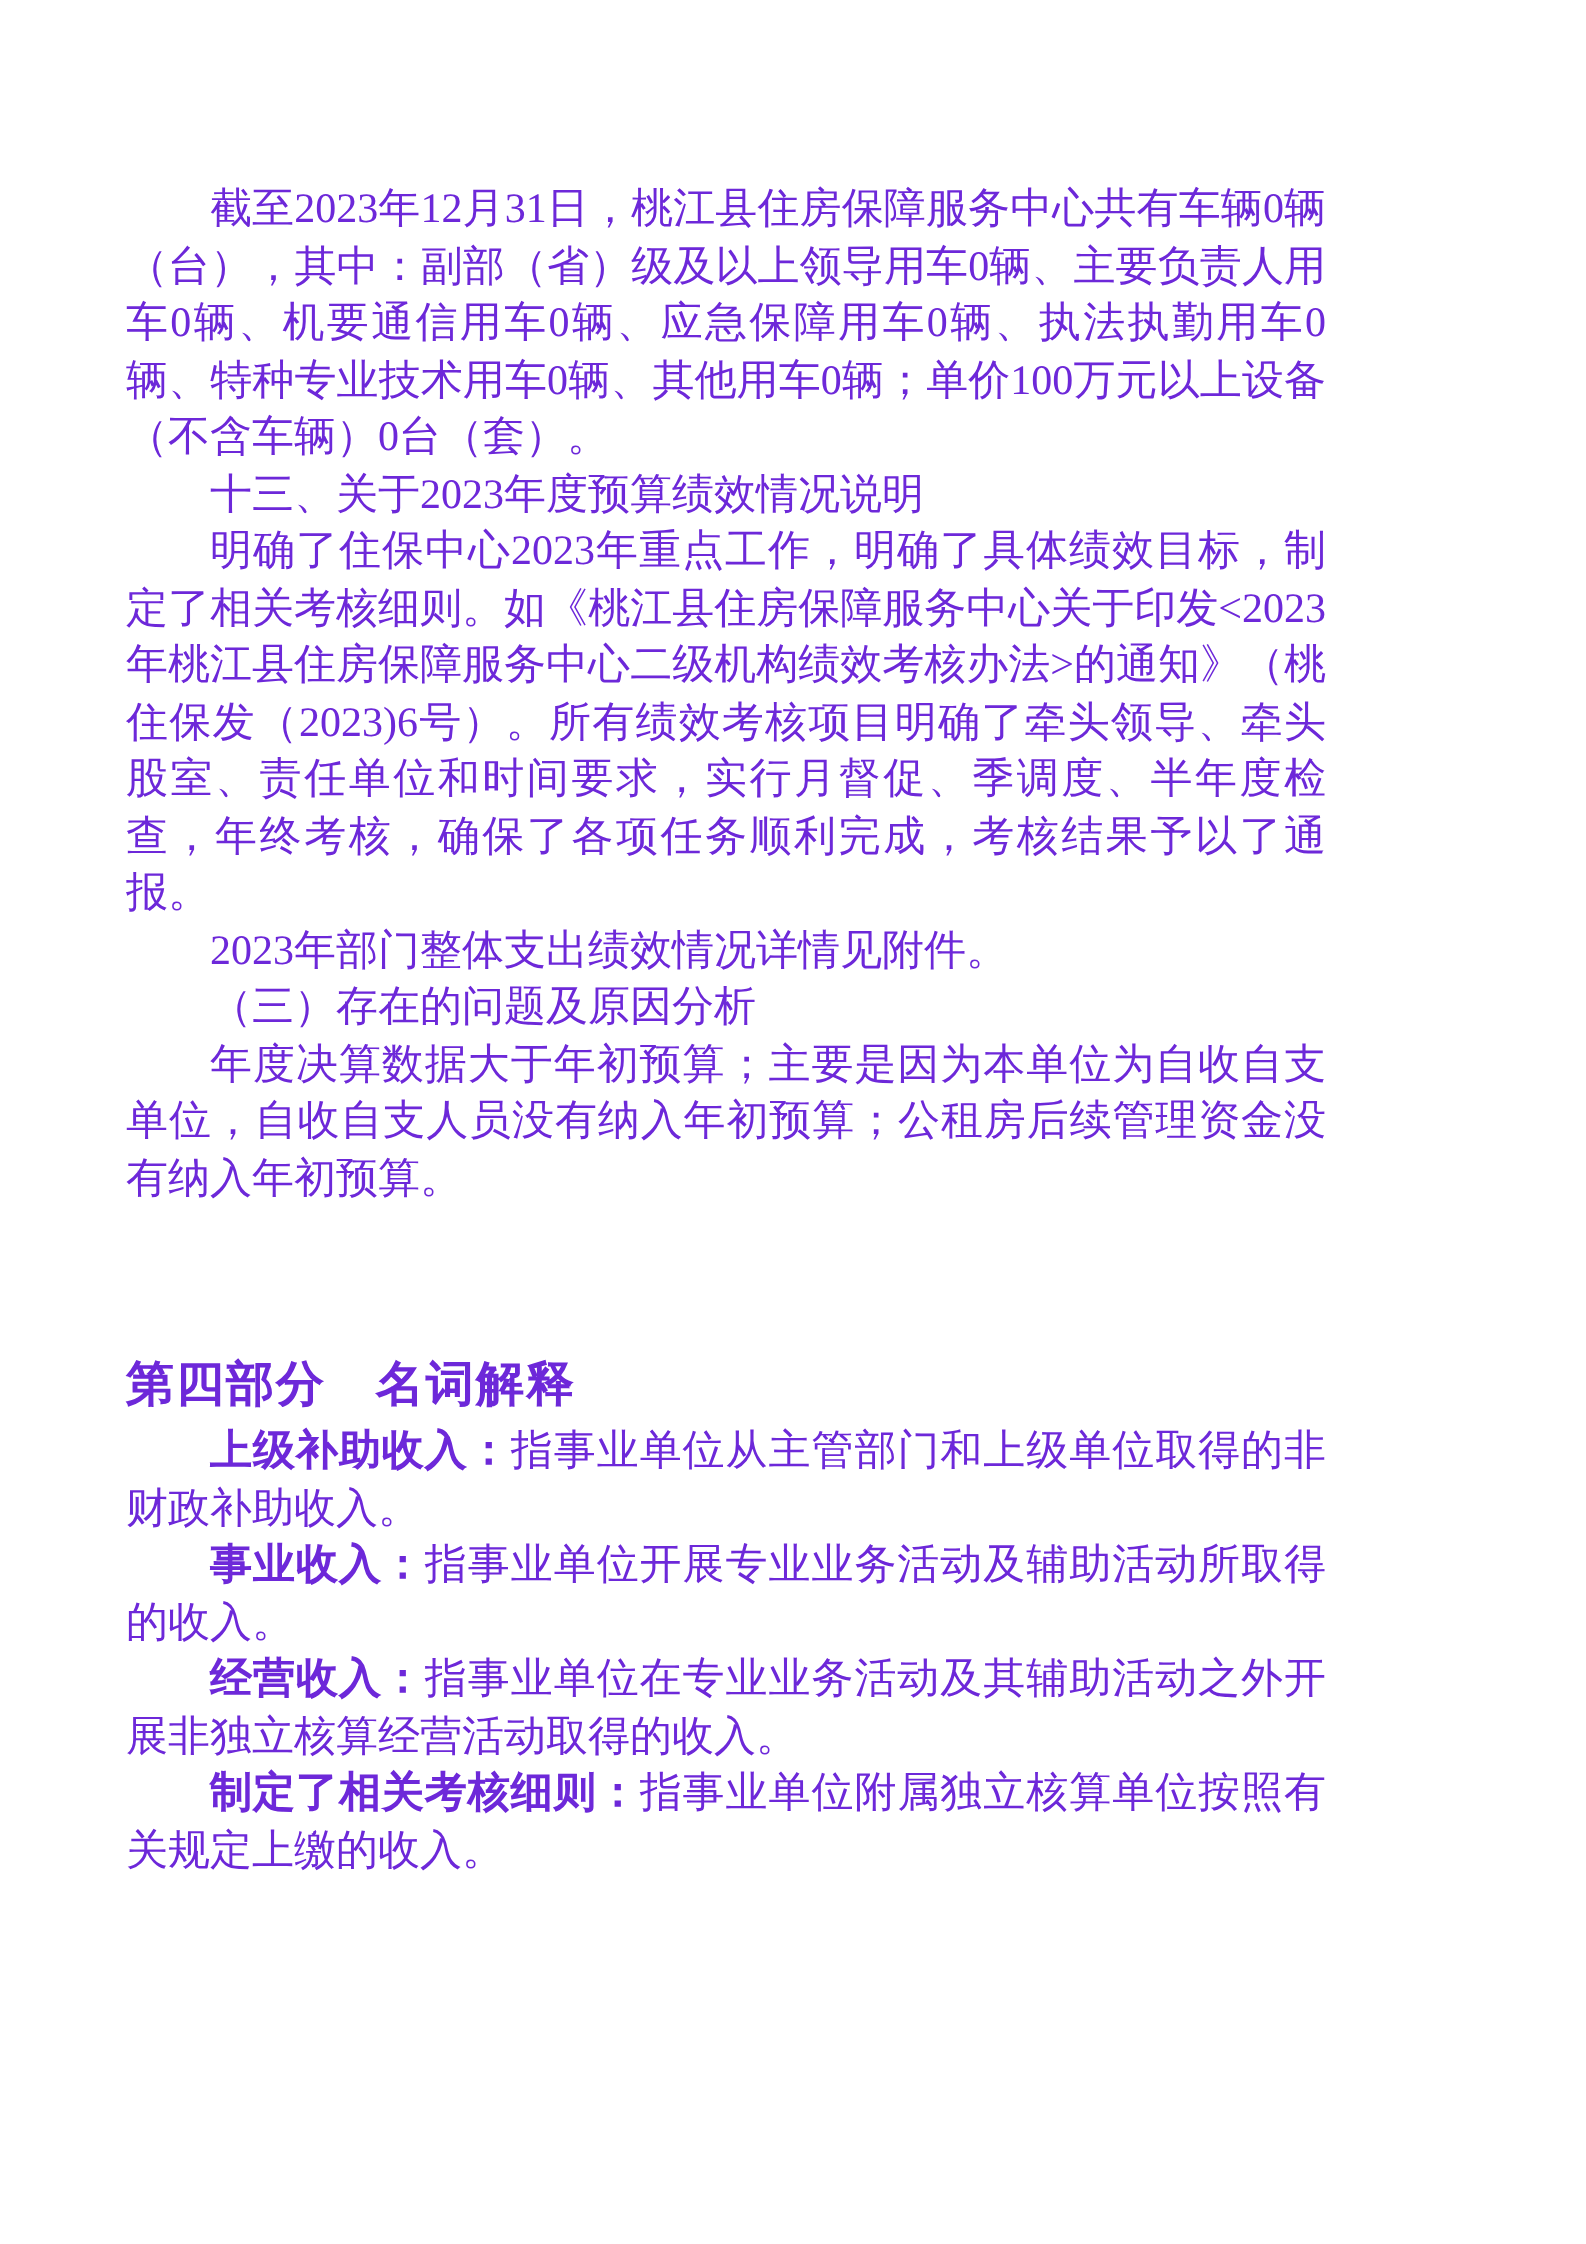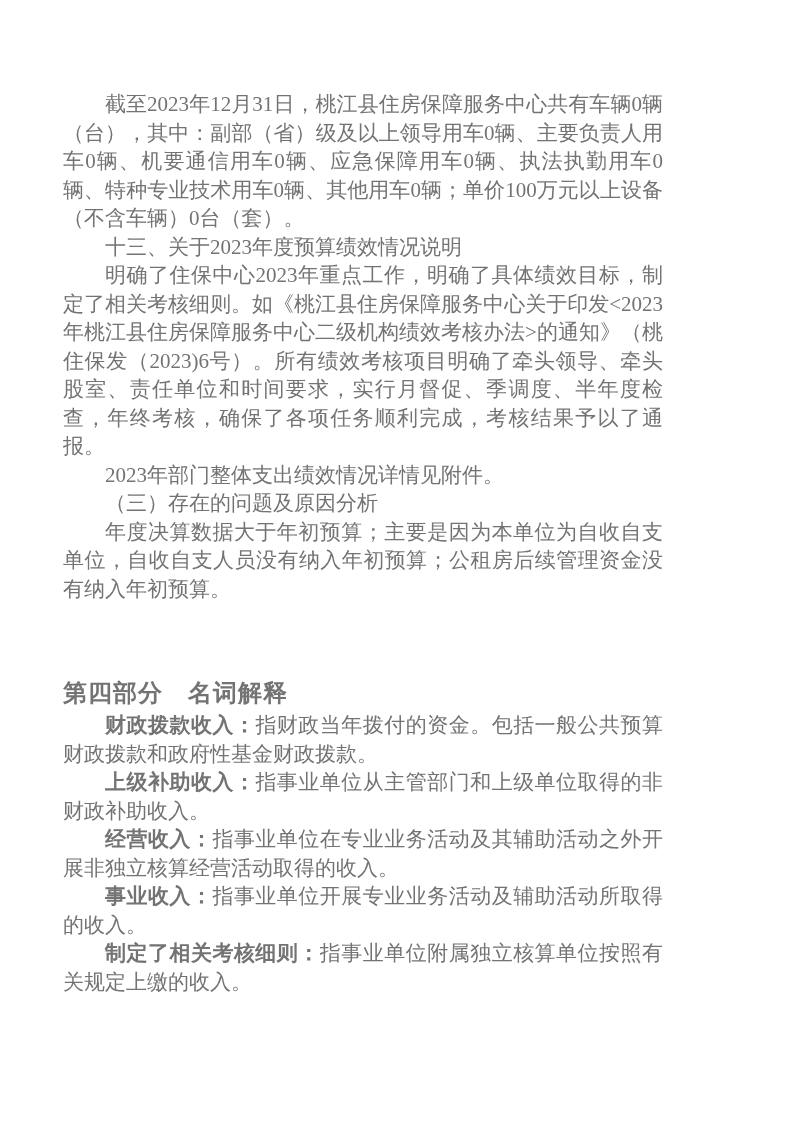--- a/index.html
+++ b/index.html
@@ -7,21 +7,21 @@
     padding: 0;
     background: #ffffff;
   }
   .page {
     position: relative;
     width: 691px;
     height: 1122px;
     box-sizing: border-box;
     padding: 90px 28px 0 63px;
     background: #ffffff;
-    color: #737373;
+    color: #6d28d9;
     font-family: "Liberation Serif", "DejaVu Serif", serif;
     overflow: hidden;
   }
   .para {
     margin: 0;
     font-size: 21px;
     line-height: 28.5px;
     text-indent: 2em;
     text-align: justify;
     text-justify: inter-ideograph;
@@ -55,33 +55,30 @@
 
 
   <p class="para">2023年部门整体支出绩效情况详情见附件。</p>
 
   <p class="para heading">（三）存在的问题及原因分析</p>
 
   <p class="para">年度决算数据大于年初预算；主要是因为本单位为自收自支单位，自收自支人员没有纳入年初预算；公租房后续管理资金没有纳入年初预算。</p>
 
   <h2 class="section-title">第四部分　名词解释</h2>
 
-  <p class="para">
-    <span class="term">财政拨款收入：</span><span>指财政当年拨付的资金。包括一般公共预算财政拨款和政府性基金财政拨款。</span>
-  </p>
 
   <p class="para">
     <span class="term">上级补助收入：</span><span>指事业单位从主管部门和上级单位取得的非财政补助收入。</span>
   </p>
 
   <p class="para">
-    <span class="term">经营收入：</span><span>指事业单位在专业业务活动及其辅助活动之外开展非独立核算经营活动取得的收入。</span>
+    <span class="term">事业收入：</span><span>指事业单位开展专业业务活动及辅助活动所取得的收入。</span>
   </p>
 
   <p class="para">
-    <span class="term">事业收入：</span><span>指事业单位开展专业业务活动及辅助活动所取得的收入。</span>
+    <span class="term">经营收入：</span><span>指事业单位在专业业务活动及其辅助活动之外开展非独立核算经营活动取得的收入。</span>
   </p>
 
   <p class="para">
     <span class="term">制定了相关考核细则：</span><span>指事业单位附属独立核算单位按照有关规定上缴的收入。</span>
   </p>
 
 </div>
 
 </body></html>

